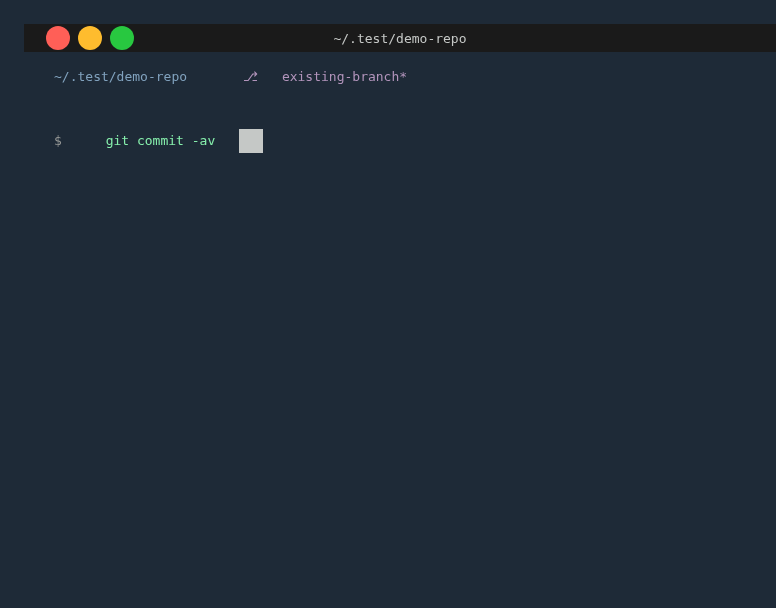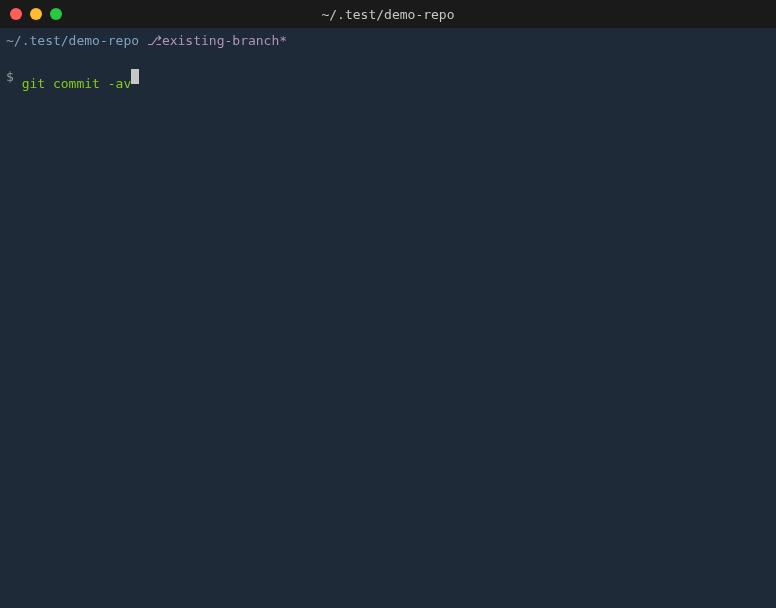--- a/index.html
+++ b/index.html
@@ -1,17 +1,17 @@
 <!DOCTYPE html>
 <html><head>
   <meta charset="utf-8">
   <style>
     * {
       margin: 0;
-      padding: 0;
+      padding: 12px;
       box-sizing: border-box;
     }
     body {
       width: 776px;
       height: 608px;
       background: #1e2a37;
       font-family: "SF Mono", "Monaco", "Menlo", "Consolas", monospace;
       font-size: 13px;
       overflow: hidden;
     }
@@ -60,23 +60,22 @@
     }
     .prompt-line2 {
       display: flex;
       align-items: center;
     }
     .prompt-symbol {
       color: #969896;
       margin-right: 0;
     }
     .command {
-      color: #84cc16;
+      color: #86efac;
       white-space: pre;
-      margin-top: 15px;
     }
     .cursor-block {
       display: inline-block;
       width: 8px;
       height: 15px;
       background: #c5c8c6;
       vertical-align: text-bottom;
       margin-bottom: 1px;
     }
   </style>

